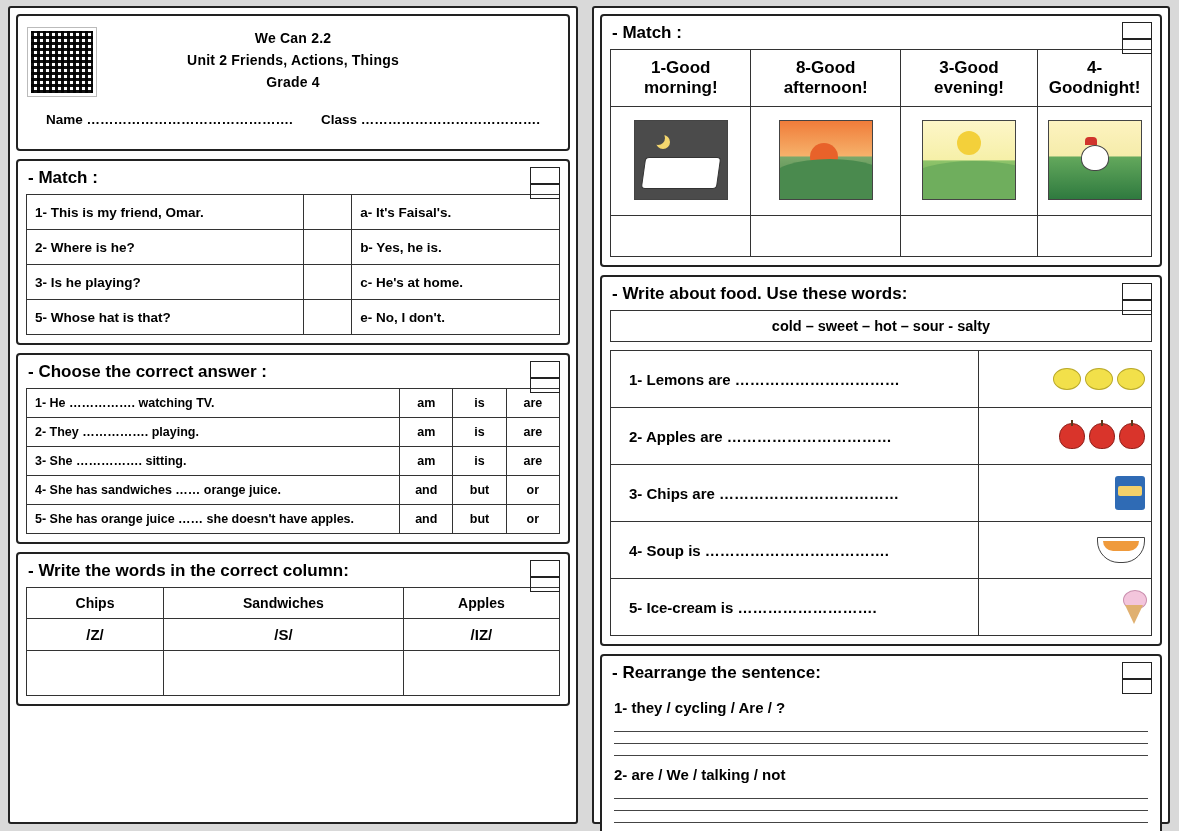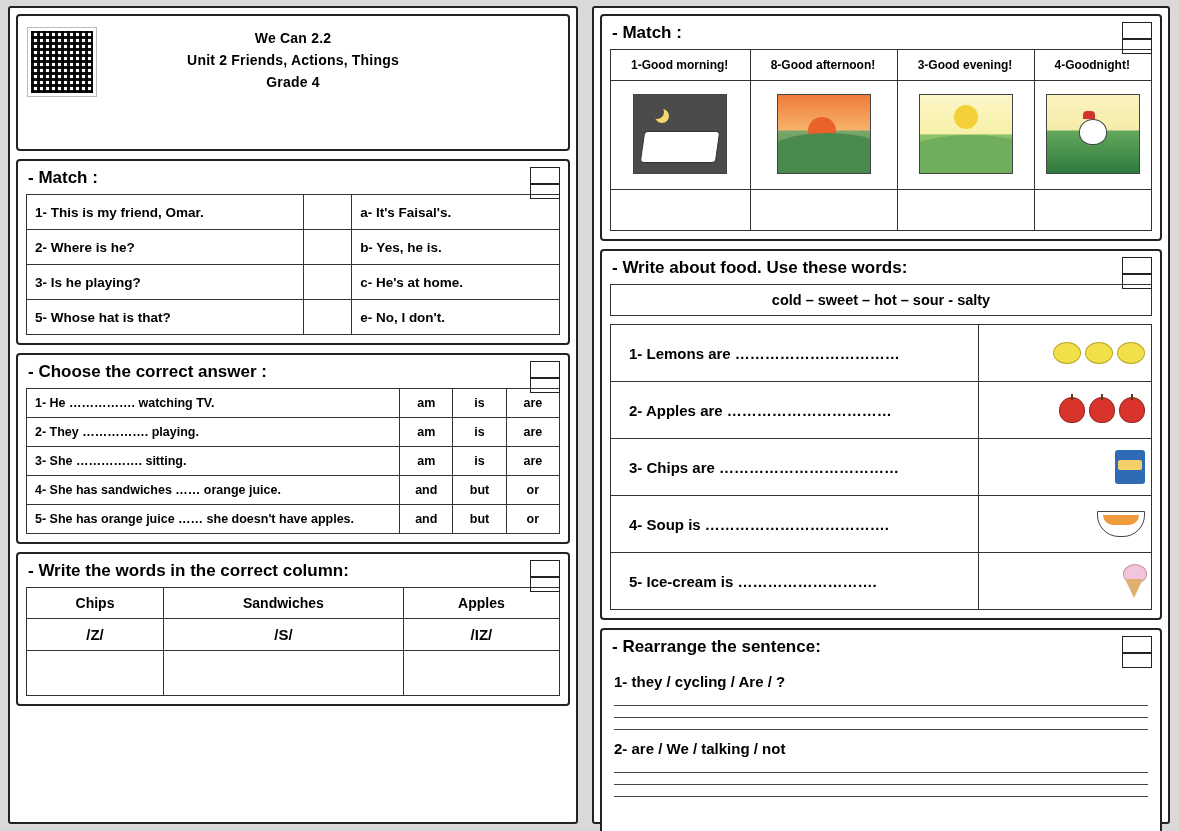--- a/index.html
+++ b/index.html
@@ -59,21 +59,21 @@
   .ch-q{width:70%;font-weight:bold;}
   .ch-o{width:10%;text-align:center;font-weight:bold;}
 
   
   #columns table td{text-align:center;font-size:14px;}
   #columns .hdr td{font-weight:bold;}
   #columns .sym td{font-size:15px;}
   #columns .blank td{height:30px;}
 
   
-  #match2 .greet td{font-weight:bold;font-size:12px;padding:8px 20px;}
+  #match2 .greet td{text-align:center;font-weight:bold;font-size:17px;padding:8px 4px;}
   #match2 .pics td{height:100px;padding:4px;text-align:center;vertical-align:middle;}
   #match2 .ansrow td{height:26px;}
   .pic{width:92px;height:78px;border:1px solid #444;display:inline-block;position:relative;overflow:hidden;}
   .pic.bed{background:#4b4b4b;}
   .pic.bed .moon{position:absolute;left:16px;top:10px;width:14px;height:14px;border-radius:50%;box-shadow:5px 4px 0 0 #f5d76e;}
   .pic.bed .pillow{position:absolute;left:8px;bottom:10px;width:74px;height:30px;background:#fff;border:1px solid #333;border-radius:4px;transform:skewX(-8deg);}
   .pic.sunset{background:linear-gradient(#f07c3a 0%,#f6b26b 45%,#7aa86a 46%,#3f7a43 100%);}
   .pic.sunset .sun{position:absolute;left:30px;top:22px;width:28px;height:28px;border-radius:50%;background:#e8622a;}
   .pic.sunset .hill{position:absolute;bottom:0;left:-10px;width:120px;height:40px;background:#4a8a4e;border-radius:50% 50% 0 0;}
   .pic.day{background:linear-gradient(#fdf6c8 0%,#f6f0a8 50%,#8fc46a 51%,#4f9b4f 100%);}
@@ -107,20 +107,24 @@
 </head>
 <body>
 
 <div class="page" id="page-left">
 
   <div class="box" id="header">
     <div class="qr"></div>
     <div class="hline big">We Can 2.2</div>
     <div class="hline">Unit 2  Friends, Actions, Things</div>
     <div class="hline">Grade  4</div>
+    <div class="namerow">
+      <span>Name ……………………………………….</span>
+      <span>Class ………………………………….</span>
+    </div>
   </div>
 
   <div class="box" id="match1">
     <div class="markbox"></div>
     <div class="sect-title">- Match :</div>
     <table>
       <tbody>
           <tr>
         <td class="m-left">1- This is my friend, Omar.</td>
         <td class="m-mid"></td>

